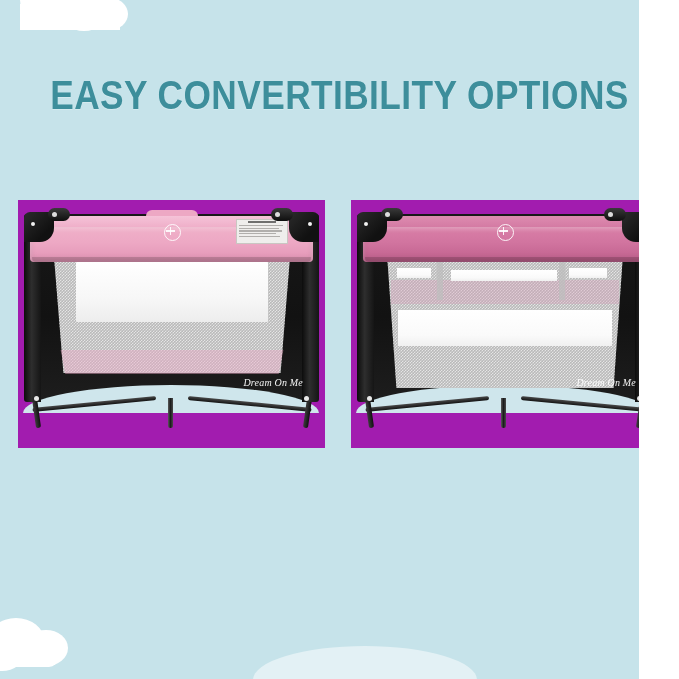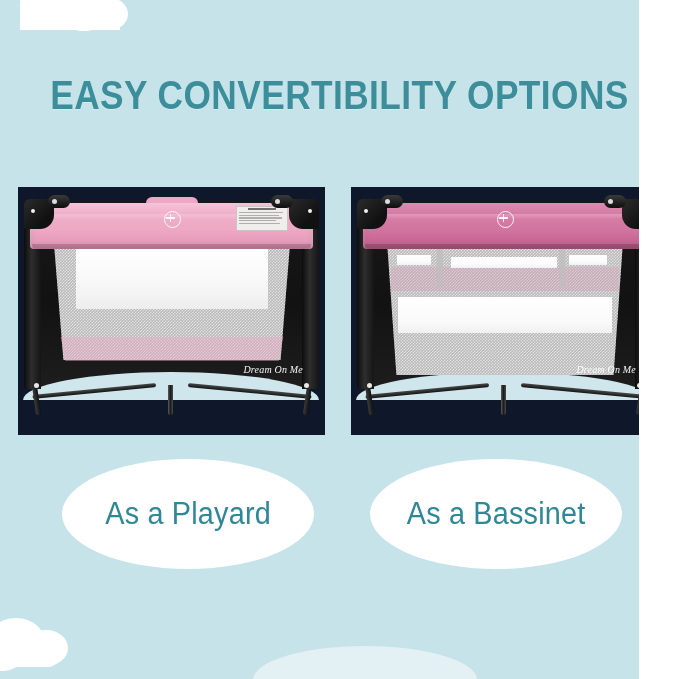--- a/index.html
+++ b/index.html
@@ -41,24 +41,24 @@
     color: #3d8e9b;
     transform: scaleX(0.86);
     transform-origin: center top;
     white-space: nowrap;
     text-shadow: 0 1px 0 rgba(255,255,255,0.25);
   }
 
   
   .photo {
     position: absolute;
-    top: 187px;
+    top: 200px;
     width: 307px;
     height: 248px;
-    background: #0f172a;
+    background: #a21caf;
     overflow: hidden;
   }
   .photo.left  { left: 18px; }
   .photo.right { left: 351px; }
 
   
   .crib {
     position: absolute;
     left: 0;
     top: 0;
@@ -521,21 +521,15 @@
       <div class="knob kl"></div>
       <div class="knob kr"></div>
 
       <div class="hub-rivet" style="left:16px; top:196px;"></div>
       <div class="hub-rivet" style="left:286px; top:196px;"></div>
 
       <div class="brandmark">Dream On Me</div>
     </div>
   </div>
 
-  <div class="caption left">
-    <span>As a Playard</span>
-  </div>
-
-  <div class="caption right">
-    <span>As a Bassinet</span>
-  </div>
+
 
 </div>
 
 </body></html>

